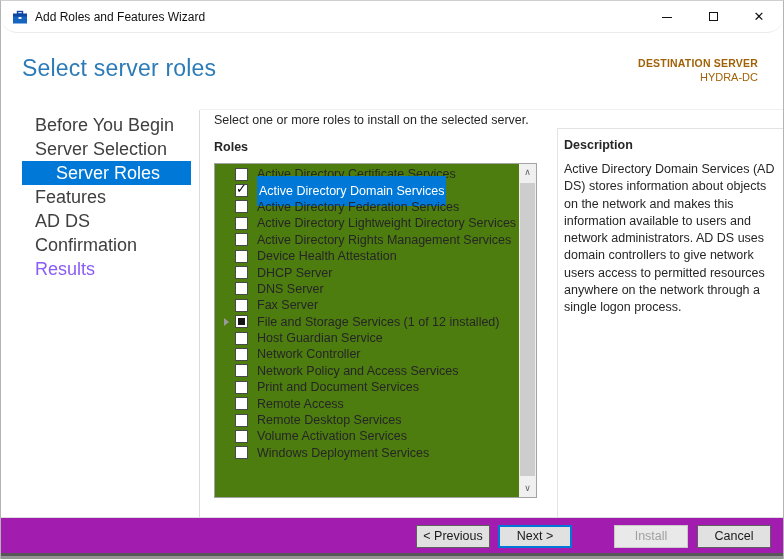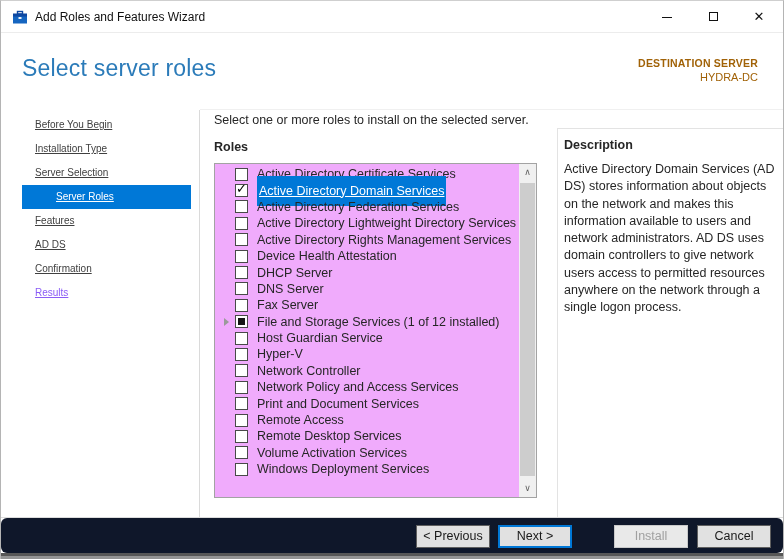--- a/index.html
+++ b/index.html
@@ -2,68 +2,68 @@
 <html><head>
 <meta charset="utf-8">
 <style>
   html,body{margin:0;padding:0;background:#cfcfcf;}
   *{box-sizing:border-box;font-family:"Liberation Sans","DejaVu Sans",sans-serif;}
   #win{
     position:relative;width:784px;height:559px;background:#fff;overflow:hidden;
     border-left:1px solid #b4b4b4;border-right:1px solid #b4b4b4;border-top:1px solid #cfcfcf;
   }
   
-  .titlebar{position:absolute;left:0;top:0;width:100%;height:32px;background:#fff;border-bottom:1px solid #ececec;}
+  .titlebar{position:absolute;left:0;top:0;width:100%;height:32px;background:#fff;border-bottom:1px solid #ececec;border-radius:16px;}
   .app-icon{position:absolute;left:11px;top:8px;width:16px;height:16px;}
   .title-text{position:absolute;left:34px;top:0;height:32px;line-height:32px;font-size:12px;color:#111;}
   .winbtn{position:absolute;top:0;width:44px;height:32px;text-align:center;cursor:default;}
   .winbtn.min{right:94px;}
   .winbtn.max{right:48px;}
   .winbtn.close{right:2px;font-size:13px;line-height:32px;color:#111;}
   .glyph-min{display:inline-block;width:10px;height:1px;background:#111;margin-top:16px;}
   .glyph-max{display:inline-block;width:9px;height:9px;border:1px solid #111;margin-top:11px;}
   
   .heading{position:absolute;left:21px;top:54px;font-size:23px;font-weight:300;color:#2b7bb9;letter-spacing:.2px;}
   .dest{position:absolute;right:25px;top:56px;text-align:right;color:#a16207;}
   .dest .l1{font-size:10.5px;font-weight:700;letter-spacing:.2px;}
   .dest .l2{font-size:11px;margin-top:2px;}
   
   .vline-nav{position:absolute;left:198px;top:109px;width:1px;height:407px;background:#dadada;}
   .hline-content{position:absolute;left:199px;top:108px;width:585px;height:1px;background:#f0f0f0;}
   .vline-desc{position:absolute;left:556px;top:127px;width:1px;height:389px;background:#e3e3e3;}
   .hline-desc{position:absolute;left:556px;top:127px;width:227px;height:1px;background:#e3e3e3;}
   
   .nav{position:absolute;left:0;top:112px;width:198px;}
-  .nav-item{height:24px;line-height:24px;padding-left:34px;font-size:10px;color:#404040;cursor:default;text-decoration:underline;}
+  .nav-item{height:24px;line-height:24px;padding-left:34px;font-size:18px;color:#404040;cursor:default;}
   .nav-item.selected{background:#0078d7;color:#fff;margin-left:21px;margin-right:8px;}
   .nav-item.disabled{color:#8b5cf6;}
   
   .instruction{position:absolute;left:213px;top:112px;font-size:12.5px;color:#262626;}
   .roles-label{position:absolute;left:213px;top:139px;font-size:12.5px;font-weight:700;color:#262626;}
-  .rolebox{position:absolute;left:213px;top:162px;width:323px;height:335px;border:1px solid #a3a3a3;background:#f0abfc;}
+  .rolebox{position:absolute;left:213px;top:162px;width:323px;height:335px;border:1px solid #a3a3a3;background:#4d7c0f;}
   .rolelist{position:absolute;left:0;top:0;width:304px;height:333px;padding-top:2px;overflow:hidden;}
   .role-row{position:relative;height:16.4px;display:flex;align-items:center;padding-left:20px;}
   .expander{position:absolute;left:9px;top:4.5px;width:0;height:0;border-top:4px solid transparent;border-bottom:4px solid transparent;border-left:5px solid #9a9a9a;}
   .cbx{position:relative;flex:0 0 auto;width:13px;height:13px;border:1px solid #494949;background:#fff;margin-right:9px;}
   .cbx .check{position:absolute;left:0px;top:-3px;font-size:13px;font-weight:700;color:#000;line-height:13px;}
   .cbx .mixed{position:absolute;left:2px;top:2px;width:7px;height:7px;background:#161616;}
   .role-label{font-size:12.5px;color:#262626;white-space:nowrap;}
-  .role-label.selected{background:#0078d7;color:#fff;padding:8px 2px;text-decoration:underline;}
+  .role-label.selected{background:#0078d7;color:#fff;padding:8px 2px;}
   
   .sbar{position:absolute;right:0;top:0;width:17px;height:333px;background:#f0f0f0;}
   .sbtn{position:absolute;left:0;width:17px;height:17px;text-align:center;font-size:9px;color:#606060;line-height:17px;}
   .sbtn.up{top:0;}
   .sbtn.down{bottom:0;}
   .sthumb{position:absolute;left:1px;top:19px;width:15px;height:293px;background:#cdcdcd;}
   
   .desc-head{position:absolute;left:563px;top:137px;font-size:12.5px;font-weight:700;color:#262626;}
   .desc-text{position:absolute;left:563px;top:160px;width:211px;font-size:12.5px;line-height:17.3px;color:#262626;}
   
   .hline-footer{position:absolute;left:0;top:516px;width:100%;height:1px;background:#dcdcdc;}
-  .footer{position:absolute;left:0;top:517px;width:100%;height:35px;background:#0f172a;border-radius:6px;}
+  .footer{position:absolute;left:0;top:517px;width:100%;height:35px;background:#a21caf;}
   .edge-dark{position:absolute;left:0;top:552px;width:100%;height:3px;background:#575757;}
   .edge-gray{position:absolute;left:0;top:555px;width:100%;height:4px;background:#949494;}
   .btn{position:absolute;top:7px;width:74px;height:23px;font-size:12.5px;color:#1a1a1a;background:#e1e1e1;border:1px solid #5f5f5f;text-align:center;line-height:21px;cursor:default;}
   .btn.default{border:2px solid #0078d7;line-height:19px;}
   .btn.disabled{background:#e9e9e9;border:1px solid #c9c9c9;color:#a0a0a0;}
   .btn.b0{left:415px;} .btn.b1{left:497px;} .btn.b2{left:613px;} .btn.b3{left:696px;}
 </style>
 </head>
 <body>
 
@@ -88,21 +88,20 @@
     <div class="l2">HYDRA-DC</div>
   </div>
 
   <div class="hline-content"></div>
   <div class="vline-nav"></div>
   <div class="hline-desc"></div>
   <div class="vline-desc"></div>
 
   <div class="nav">
       <div class="nav-item normal">Before You Begin</div>
-      <div class="nav-item normal">Installation Type</div>
       <div class="nav-item normal">Server Selection</div>
       <div class="nav-item selected">Server Roles</div>
       <div class="nav-item normal">Features</div>
       <div class="nav-item normal">AD DS</div>
       <div class="nav-item normal">Confirmation</div>
       <div class="nav-item disabled">Results</div>
     </div>
 
   <div class="instruction">Select one or more roles to install on the selected server.</div>
   <div class="roles-label">Roles</div>
@@ -150,24 +149,20 @@
         <div class="role-row">
           <span class="expander"></span>
           <span class="cbx">
             <span class="mixed"></span>
           </span>
           <span class="role-label">File and Storage Services (1 of 12 installed)</span>
         </div>
         <div class="role-row">
           <span class="cbx"></span>
           <span class="role-label">Host Guardian Service</span>
-        </div>
-        <div class="role-row">
-          <span class="cbx"></span>
-          <span class="role-label">Hyper-V</span>
         </div>
         <div class="role-row">
           <span class="cbx"></span>
           <span class="role-label">Network Controller</span>
         </div>
         <div class="role-row">
           <span class="cbx"></span>
           <span class="role-label">Network Policy and Access Services</span>
         </div>
         <div class="role-row">

